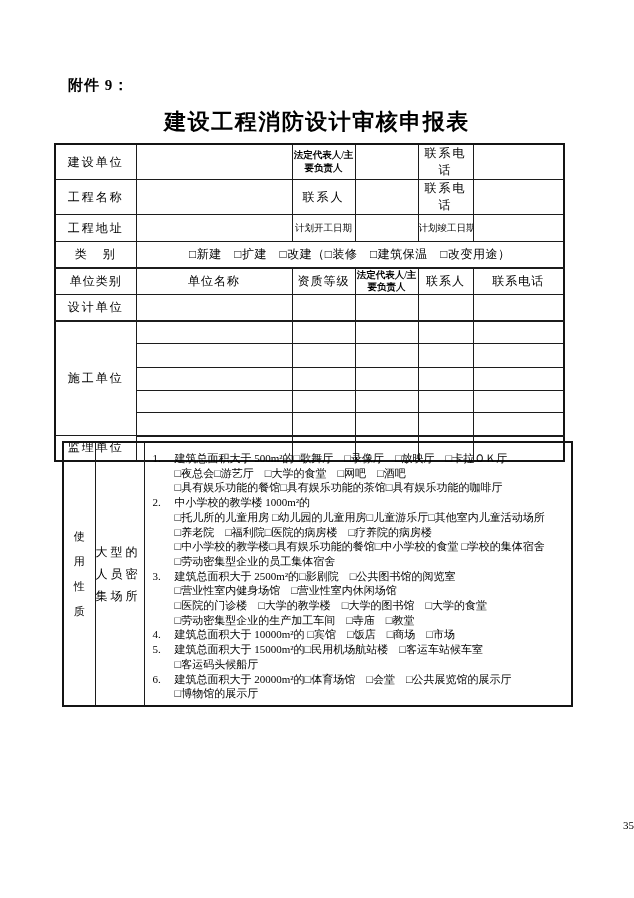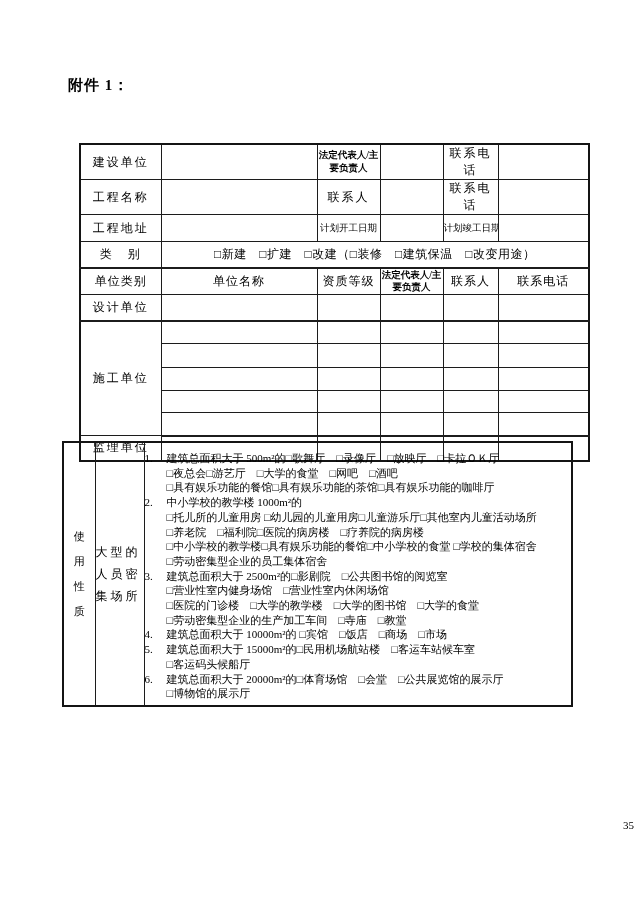--- a/index.html
+++ b/index.html
@@ -3,44 +3,45 @@
 <meta charset="utf-8">
 <style>
   html,body{margin:0;padding:0;background:#e8e8e8;}
   .page{position:relative;width:634px;height:898px;margin:0 auto;background:#ffffff;
         font-family:"Liberation Serif","DejaVu Serif",serif;color:#000;overflow:hidden;}
   .attachment{position:absolute;left:68px;top:76px;font-size:15px;font-weight:bold;letter-spacing:1px;}
   .doc-title{position:absolute;left:0;top:107px;width:100%;margin:0;text-align:center;
              font-size:22px;font-weight:bold;letter-spacing:1.5px;
              font-family:"Liberation Sans","DejaVu Sans",sans-serif;}
   table{border-collapse:collapse;table-layout:fixed;}
-  .t1{position:absolute;left:79px;top:143px;width:509px;border:2px solid #141414;padding-left:35px;}
+  .t1{position:absolute;left:54px;top:143px;width:509px;border:2px solid #141414;padding-left:35px;}
   .t2{position:absolute;left:62px;top:441px;width:509px;border:2px solid #141414;}
   td{border:1px solid #1c1c1c;padding:0;text-align:center;vertical-align:middle;
      font-size:12px;overflow:hidden;}
   tr.thick td{border-bottom-width:2px;}
   .lab{letter-spacing:2px;}
   .hdr{letter-spacing:1px;}
   .small-lbl{font-size:9.5px;line-height:1.35;letter-spacing:0;padding:0 1px;word-break:break-all;font-weight:bold;}
   .date-lbl{font-size:9.5px;letter-spacing:0;white-space:nowrap;}
   .opts{font-size:12px;letter-spacing:0.5px;}
   .v-label{width:13px;margin:0 auto;word-break:break-all;line-height:25px;font-size:11px;letter-spacing:0;}
   .dense-label{width:48px;margin:0 auto;word-break:break-all;line-height:22px;font-size:12px;
                letter-spacing:3px;text-align:left;}
-  td.content{text-align:left;vertical-align:top;padding:8px 0 0 0;}
+  td.content{text-align:left;vertical-align:top;padding:8px 0 0 8px;}
   .uline{font-size:11px;line-height:14.7px;white-space:pre;}
   .num{display:inline-block;width:22px;white-space:pre;}
   .pageno{position:absolute;left:0;top:819px;width:100%;text-align:right;font-size:11px;}
 </style>
 </head>
 <body>
 
 <div class="page">
 
-  <div class="attachment">附件 1：</div>
+  <div class="attachment">附件 9：</div>
+  <h1 class="doc-title">建设工程消防设计审核申报表</h1>
 
   <table class="t1">
     <colgroup>
       <col style="width:81px">
         <col style="width:156px">
         <col style="width:63px">
       <col style="width:63px">
         <col style="width:55px">
         <col style="width:91px">
     </colgroup>

